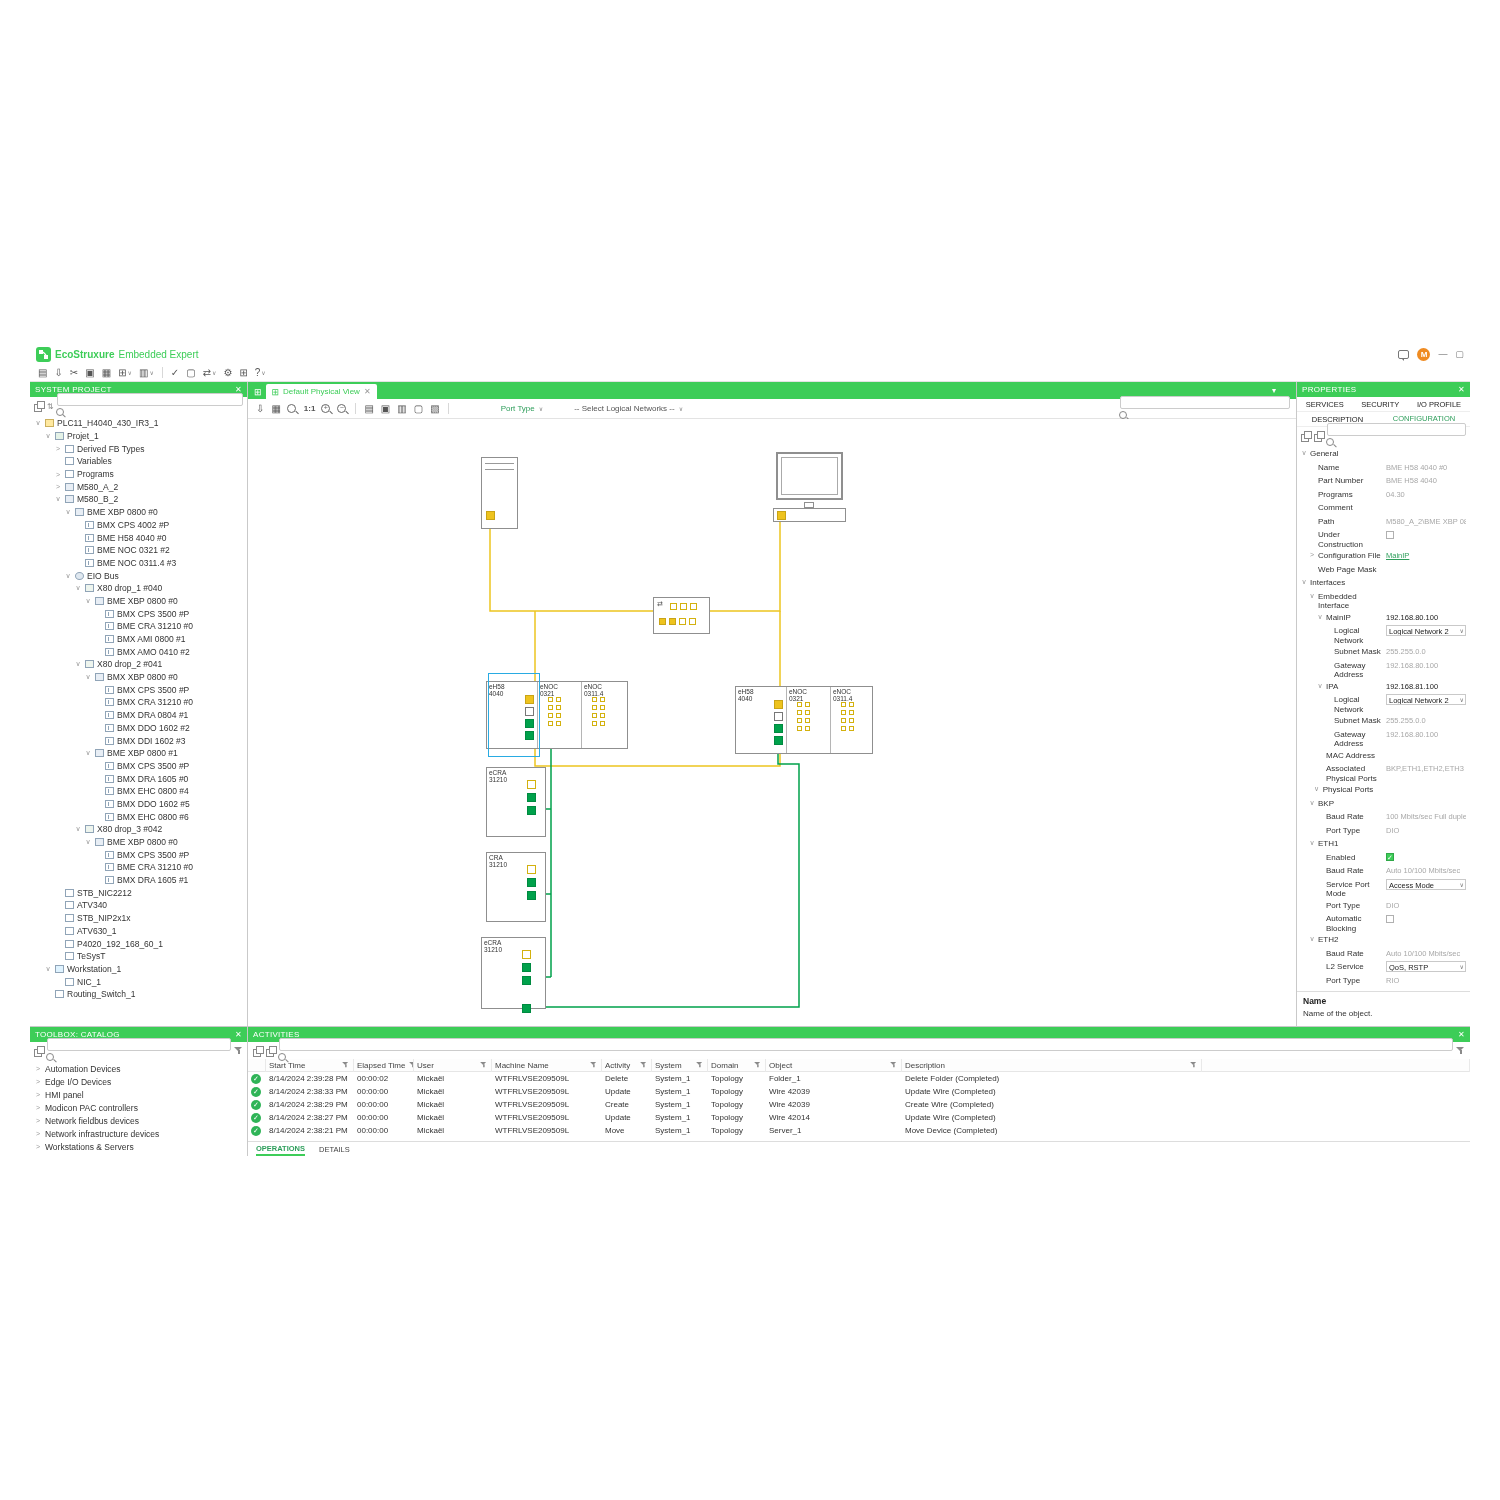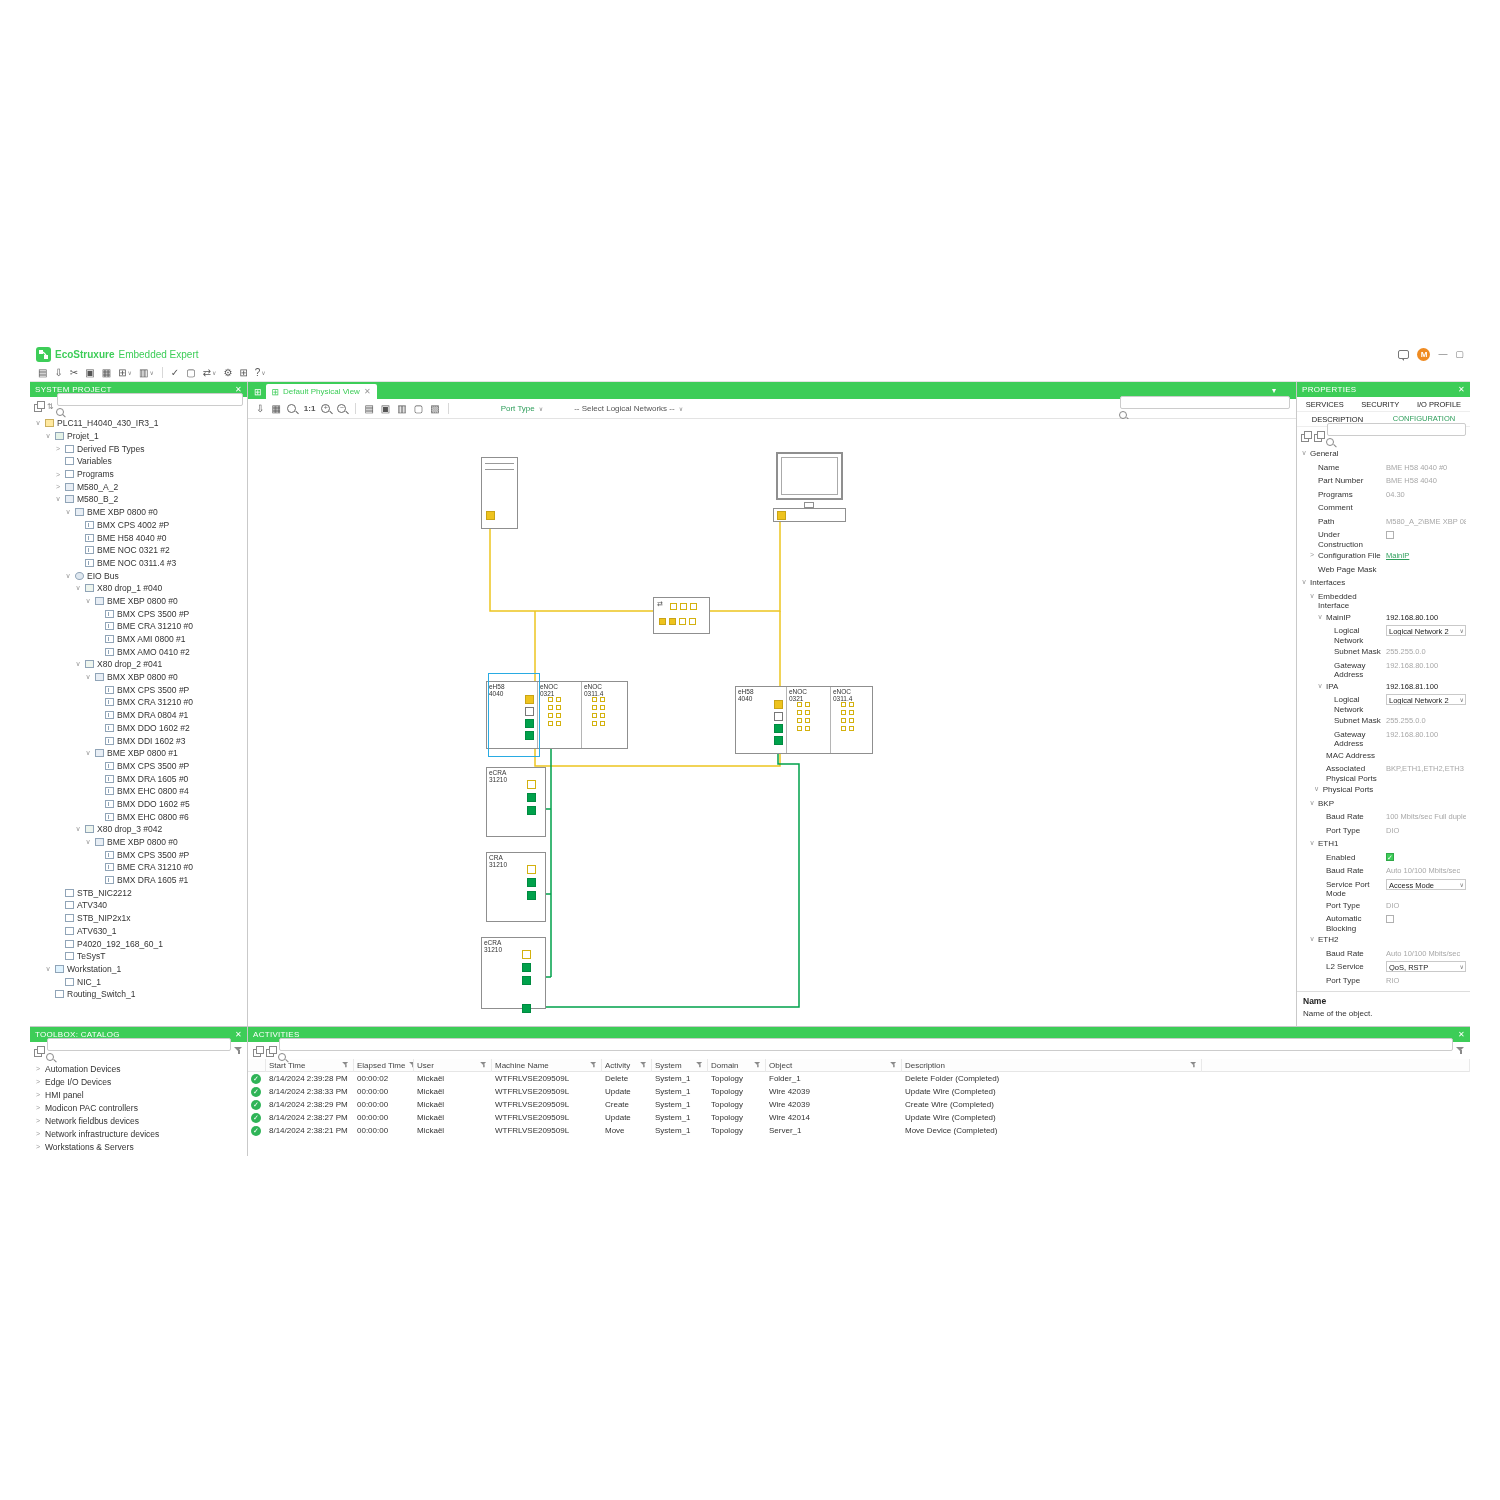--- a/index.html
+++ b/index.html
@@ -1185,16 +1185,20 @@
               <span class="ac c3">Mickaël</span>
               <span class="ac c4">WTFRLVSE209509L</span>
               <span class="ac c5">Move</span>
               <span class="ac c6">System_1</span>
               <span class="ac c7">Topology</span>
               <span class="ac c8">Server_1</span>
               <span class="ac c9">Move Device (Completed)</span>
               <span class="ac c10"></span>
             </div>
           </div>
+        <div class="act-tabs" id="acttabs">
+            <span class="atab active">OPERATIONS</span>
+            <span class="atab">DETAILS</span>
+          </div>
       </div>
     </div>
   </div>
 </div>
 
 </body></html>

